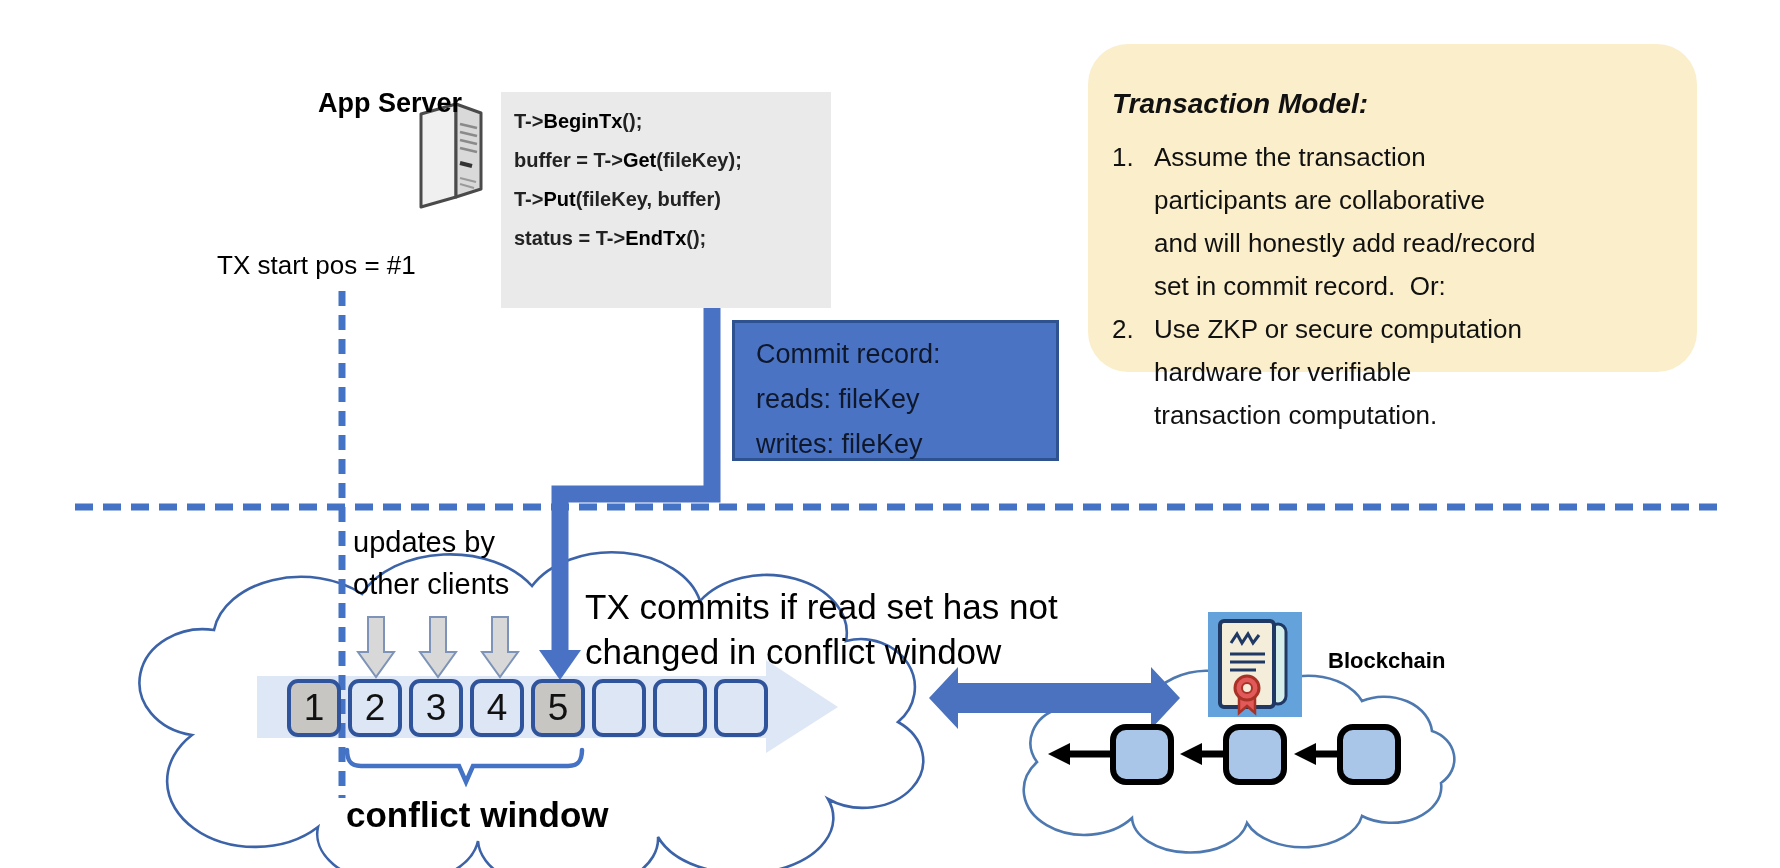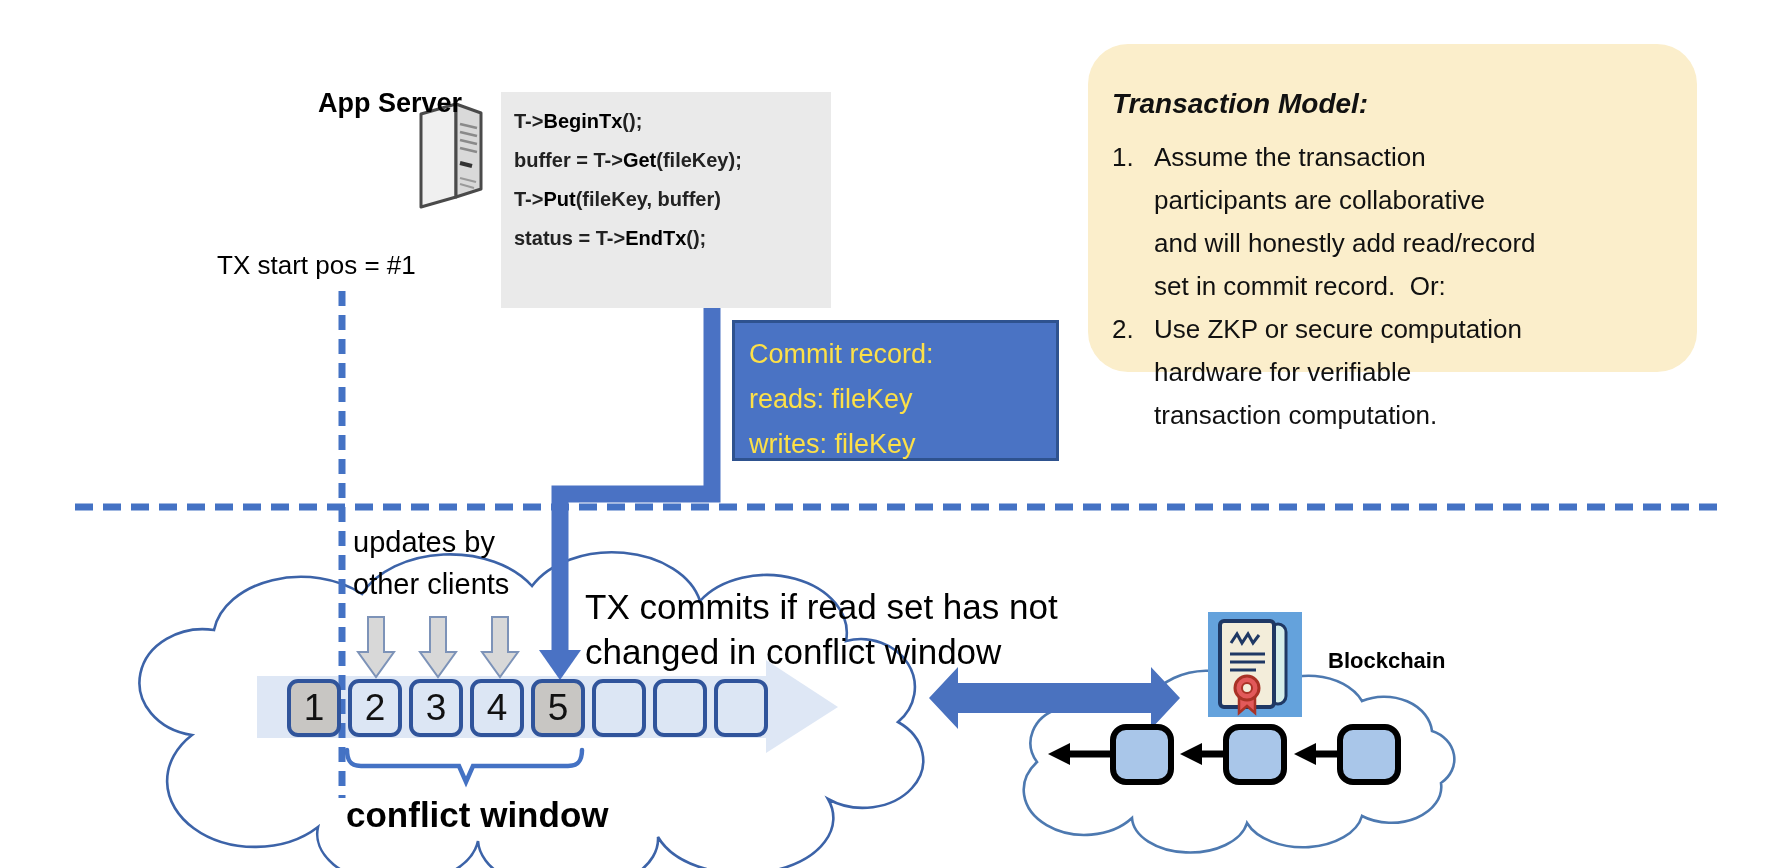--- a/index.html
+++ b/index.html
@@ -18,21 +18,21 @@
     z-index:2;padding:10px 4px 0 13px;box-sizing:border-box;
     font-size:20px;line-height:39px;color:#222;font-weight:bold;
   }
   .code-line b{color:#000;}
 
   .tx-start-label{left:176px;top:250px;font-size:26px;color:#000;margin-left:41px;}
 
   .commit-box{
     left:732px;top:320px;width:327px;height:141px;background:#4a73c4;
     border:3px solid #2e528f;box-sizing:border-box;z-index:2;
-    padding:9px 0 0 14px;font-size:27px;line-height:45px;color:#fde047;
+    padding:9px 0 0 21px;font-size:27px;line-height:45px;color:#0f172a;
   }
 
   .note-box{
     left:1088px;top:44px;width:609px;height:328px;background:#fbeecb;
     border-radius:40px;z-index:2;box-sizing:border-box;
     padding:44px 26px 12px 24px;color:#111;
   }
   .note-title{font-size:28px;font-weight:bold;font-style:italic;margin-bottom:16px;}
   .note-item{display:flex;font-size:26px;line-height:43px;}
   .note-item .num{width:42px;flex:0 0 42px;}

